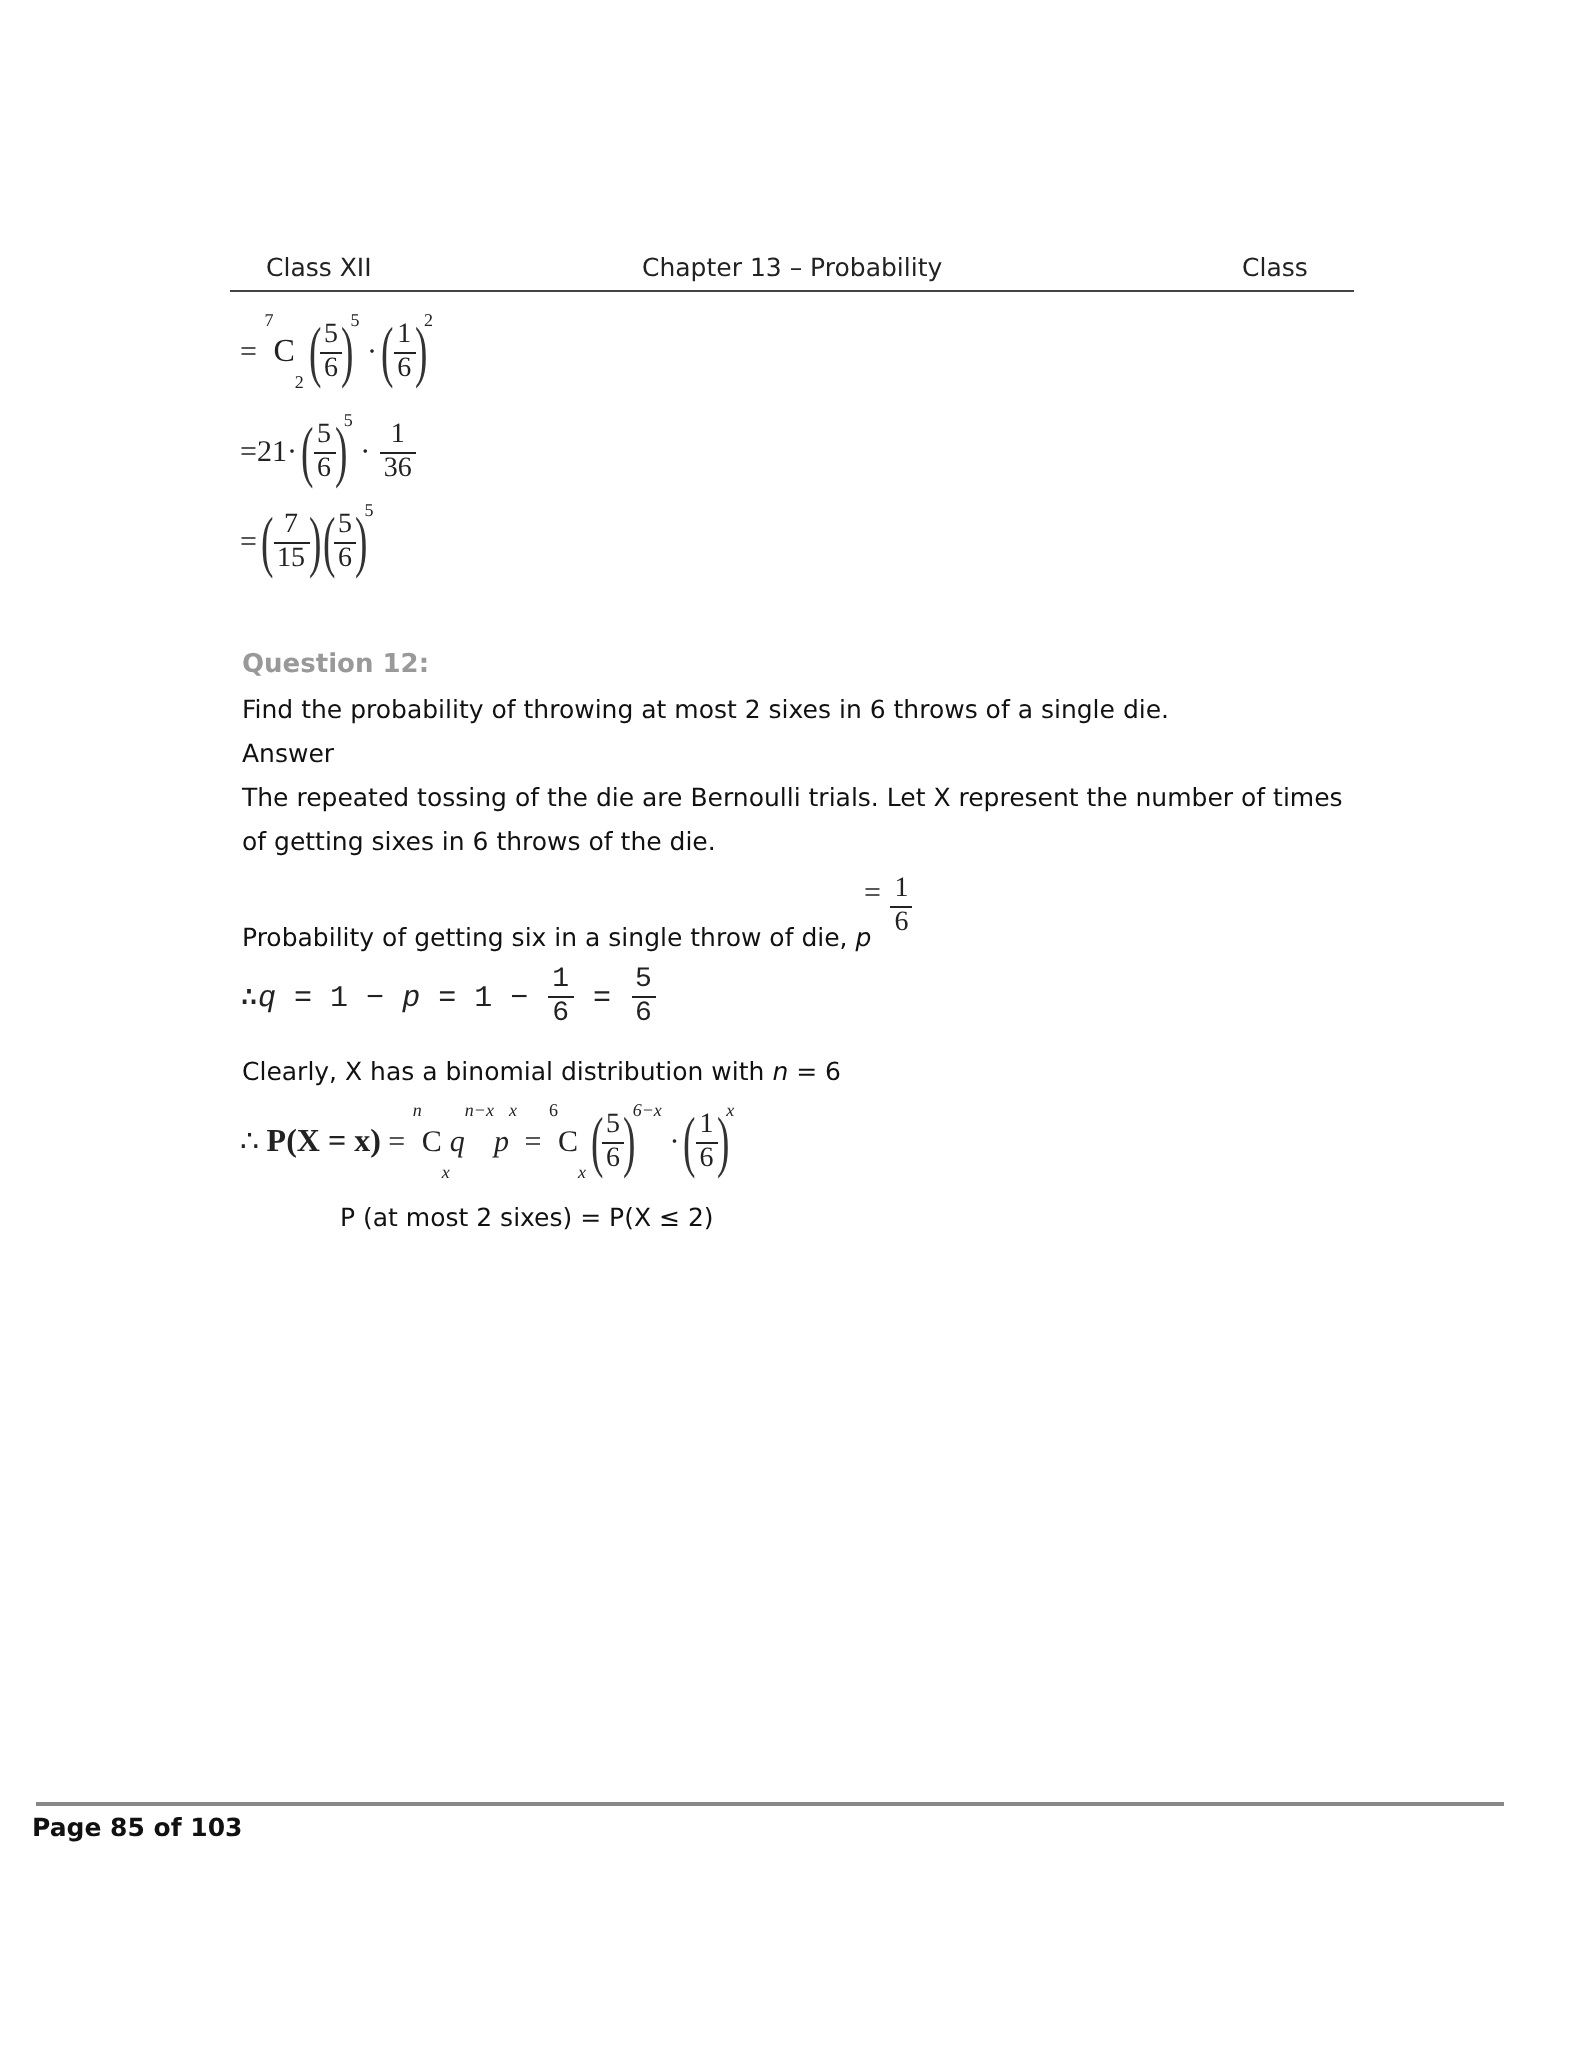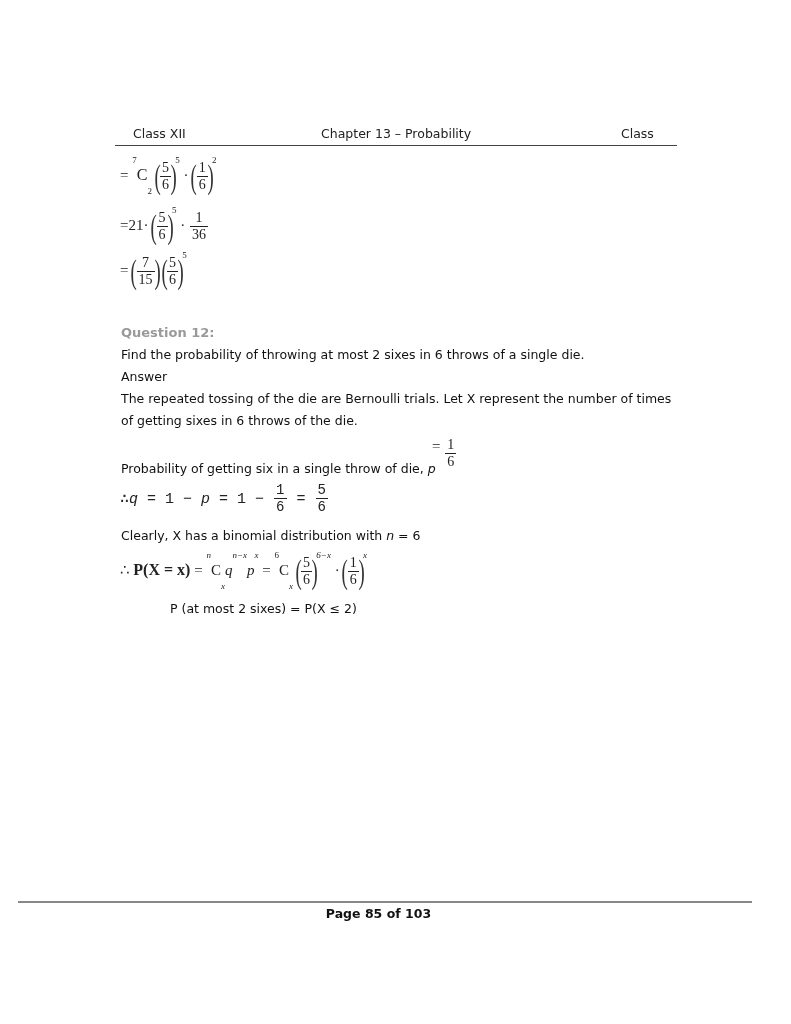--- a/index.html
+++ b/index.html
@@ -2,21 +2,21 @@
 <html><head>
 <meta charset="utf-8">
 <style>
   html, body { margin: 0; padding: 0; background: #ffffff; }
   body { width: 791px; height: 1024px; position: relative; overflow: hidden;
          font-family: "DejaVu Sans", sans-serif; color: #111; }
   .abs { position: absolute; }
   .hdr { font-size: 12.5px; color: #222; top: 126px; }
   .hrule { position: absolute; left: 115px; width: 562px; top: 145px; height: 0; border-top: 1.5px solid #444; }
   .frule { position: absolute; left: 18px; width: 734px; top: 901px; height: 0; border-top: 2px solid #888; }
-  .footer { top: 906px; left: 4px; width: 749px; text-align: center; font-size: 12.5px; font-weight: bold; color: #111; }
+  .footer { top: 906px; left: 16px; width: 749px; text-align: left; font-size: 12.5px; font-weight: bold; color: #111; }
   .txt { font-size: 12.5px; color: #111; white-space: nowrap; }
   .q { font-size: 13px; font-weight: bold; color: #999; }
   .m { font-family: "Liberation Serif", serif; color: #222; font-size: 15px; white-space: nowrap; line-height: 1; }
   .frac { display: inline-flex; flex-direction: column; align-items: center; vertical-align: middle; font-size: 14px; margin: 0 1px; }
   .frac .n { padding: 0 2px; line-height: 1.05; }
   .frac .d { border-top: 1px solid #222; padding: 0 2px; line-height: 1.15; }
   .par { display: inline-block; vertical-align: middle; font-size: 34px; transform: scaleX(0.55); line-height: 1; margin: 0 -4px; color: #333; font-weight: 100; }
   .sup { font-size: 9px; vertical-align: top; position: relative; top: -4px; }
   .sub { font-size: 9px; vertical-align: bottom; position: relative; top: 2px; }
   .it { font-style: italic; }

